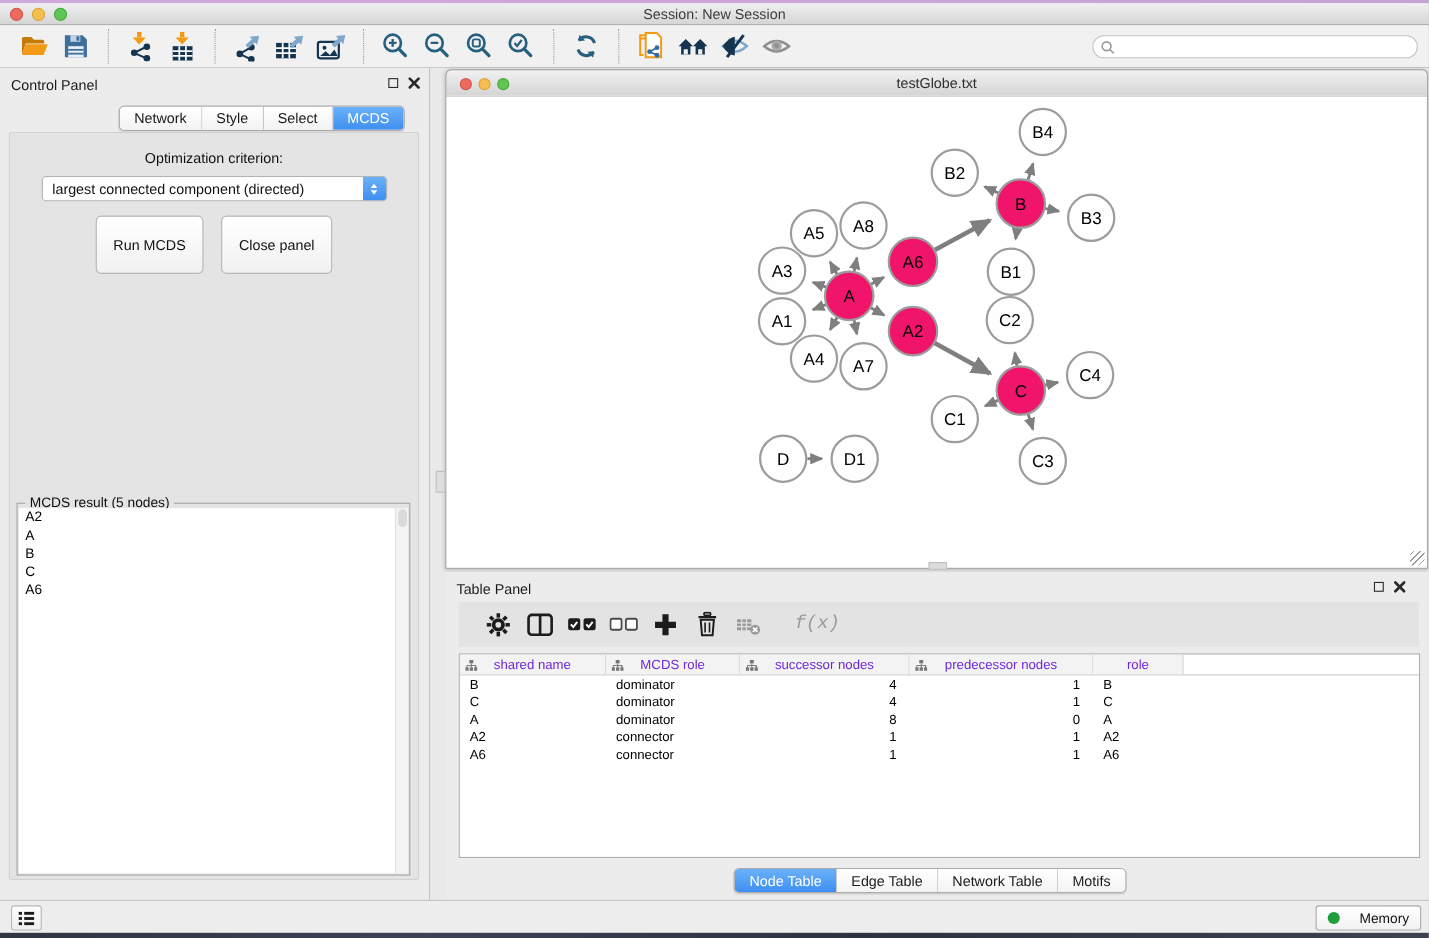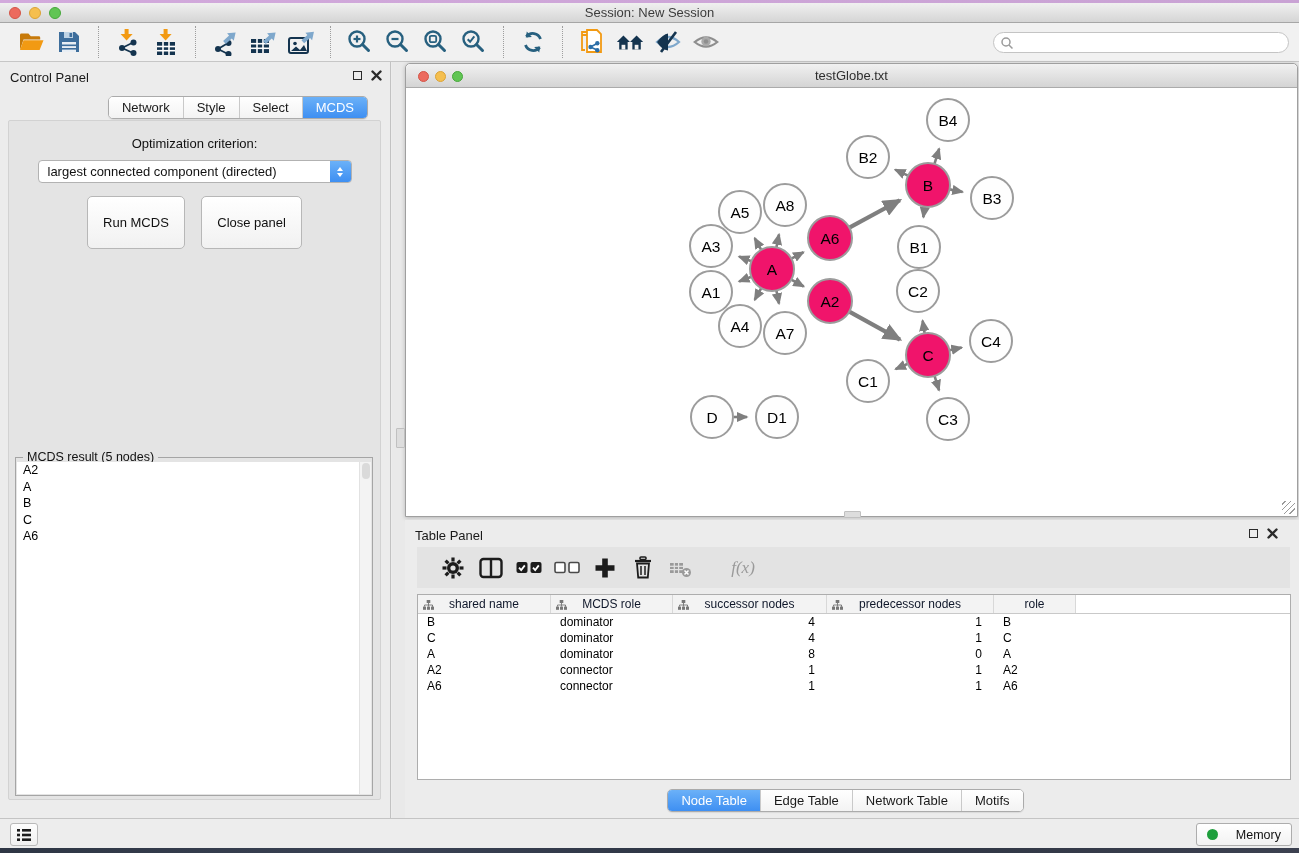--- a/index.html
+++ b/index.html
@@ -69,25 +69,25 @@
   #net-canvas { position:relative; width:100%; height:428px; background:#fff; }
   #resize-grip { position:absolute; right:2px; bottom:2px; width:13px; height:13px;
     background:repeating-linear-gradient(135deg, transparent 0 2px, #9A9A9A 2px 3px, transparent 3px 4px); }
   .divider-grip-v { position:absolute; left:4px; top:366px; width:9px; height:20px; background:#DDDDDD; border:1px solid #C0C0C0; border-radius:1px; }
   .divider-grip-h { position:absolute; left:452px; top:449px; width:17px; height:7px; background:#DDDDDD; border:1px solid #C0C0C0; border-radius:1px; }
 
   
   #table-panel { position:absolute; left:13px; right:0; top:458px; bottom:0; background:#ECECEC; }
   #tp-toolbar { margin:27px 9px 0 12px; height:41px; background:#E3E3E3; display:flex; align-items:center; padding-left:17px; gap:0; }
   .tp-btn { width:38px; height:30px; display:flex; align-items:center; justify-content:center; }
-  .fx-label { font-family:Liberation Serif, serif; font-style:italic; font-size:17px; color:#9A9A9A;margin-left:48px; }
+  .fx-label { font-family:Liberation Mono, monospace; font-style:italic; font-size:17px; color:#9A9A9A;margin-left:48px; }
   #node-table { margin:6px 8px 0 12px; height:186px; background:#fff; border:1px solid #ADADAD; overflow:hidden; }
   #nt-header { display:flex; height:19px; border-bottom:1px solid #C9C9C9; }
   .hcell { background:#F3F3F3; border-right:1px solid #D8D8D8; display:flex; align-items:center; justify-content:center; gap:5px;
-    font-size:12px; color:#0f172a; position:relative; }
+    font-size:12px; color:#6d28d9; position:relative; }
   .hcell .hicon { position:absolute; left:5px; top:4px; }
   .trow { display:flex; height:16px; }
   .tcell { font-size:12px; color:#000; line-height:16px; white-space:nowrap; overflow:hidden; }
   .c0 { width:133px; } .c1 { width:122px; } .c2 { width:154px; } .c3 { width:167px; } .c4 { width:82px; }
   .al { padding-left:9px; text-align:left; } .ar { padding-right:12px; text-align:right; }
   #tp-tabs { position:absolute; left:0; right:13px; bottom:6px; text-align:center; }
 
   
   #status-bar { position:absolute; left:0; top:818px; width:100%; height:30px; background:#EDEDED; border-top:1px solid #C4C4C4; }
   #list-btn { position:absolute; left:10px; top:4px; width:28px; height:23px; background:linear-gradient(#FDFDFD,#F0F0F0);

